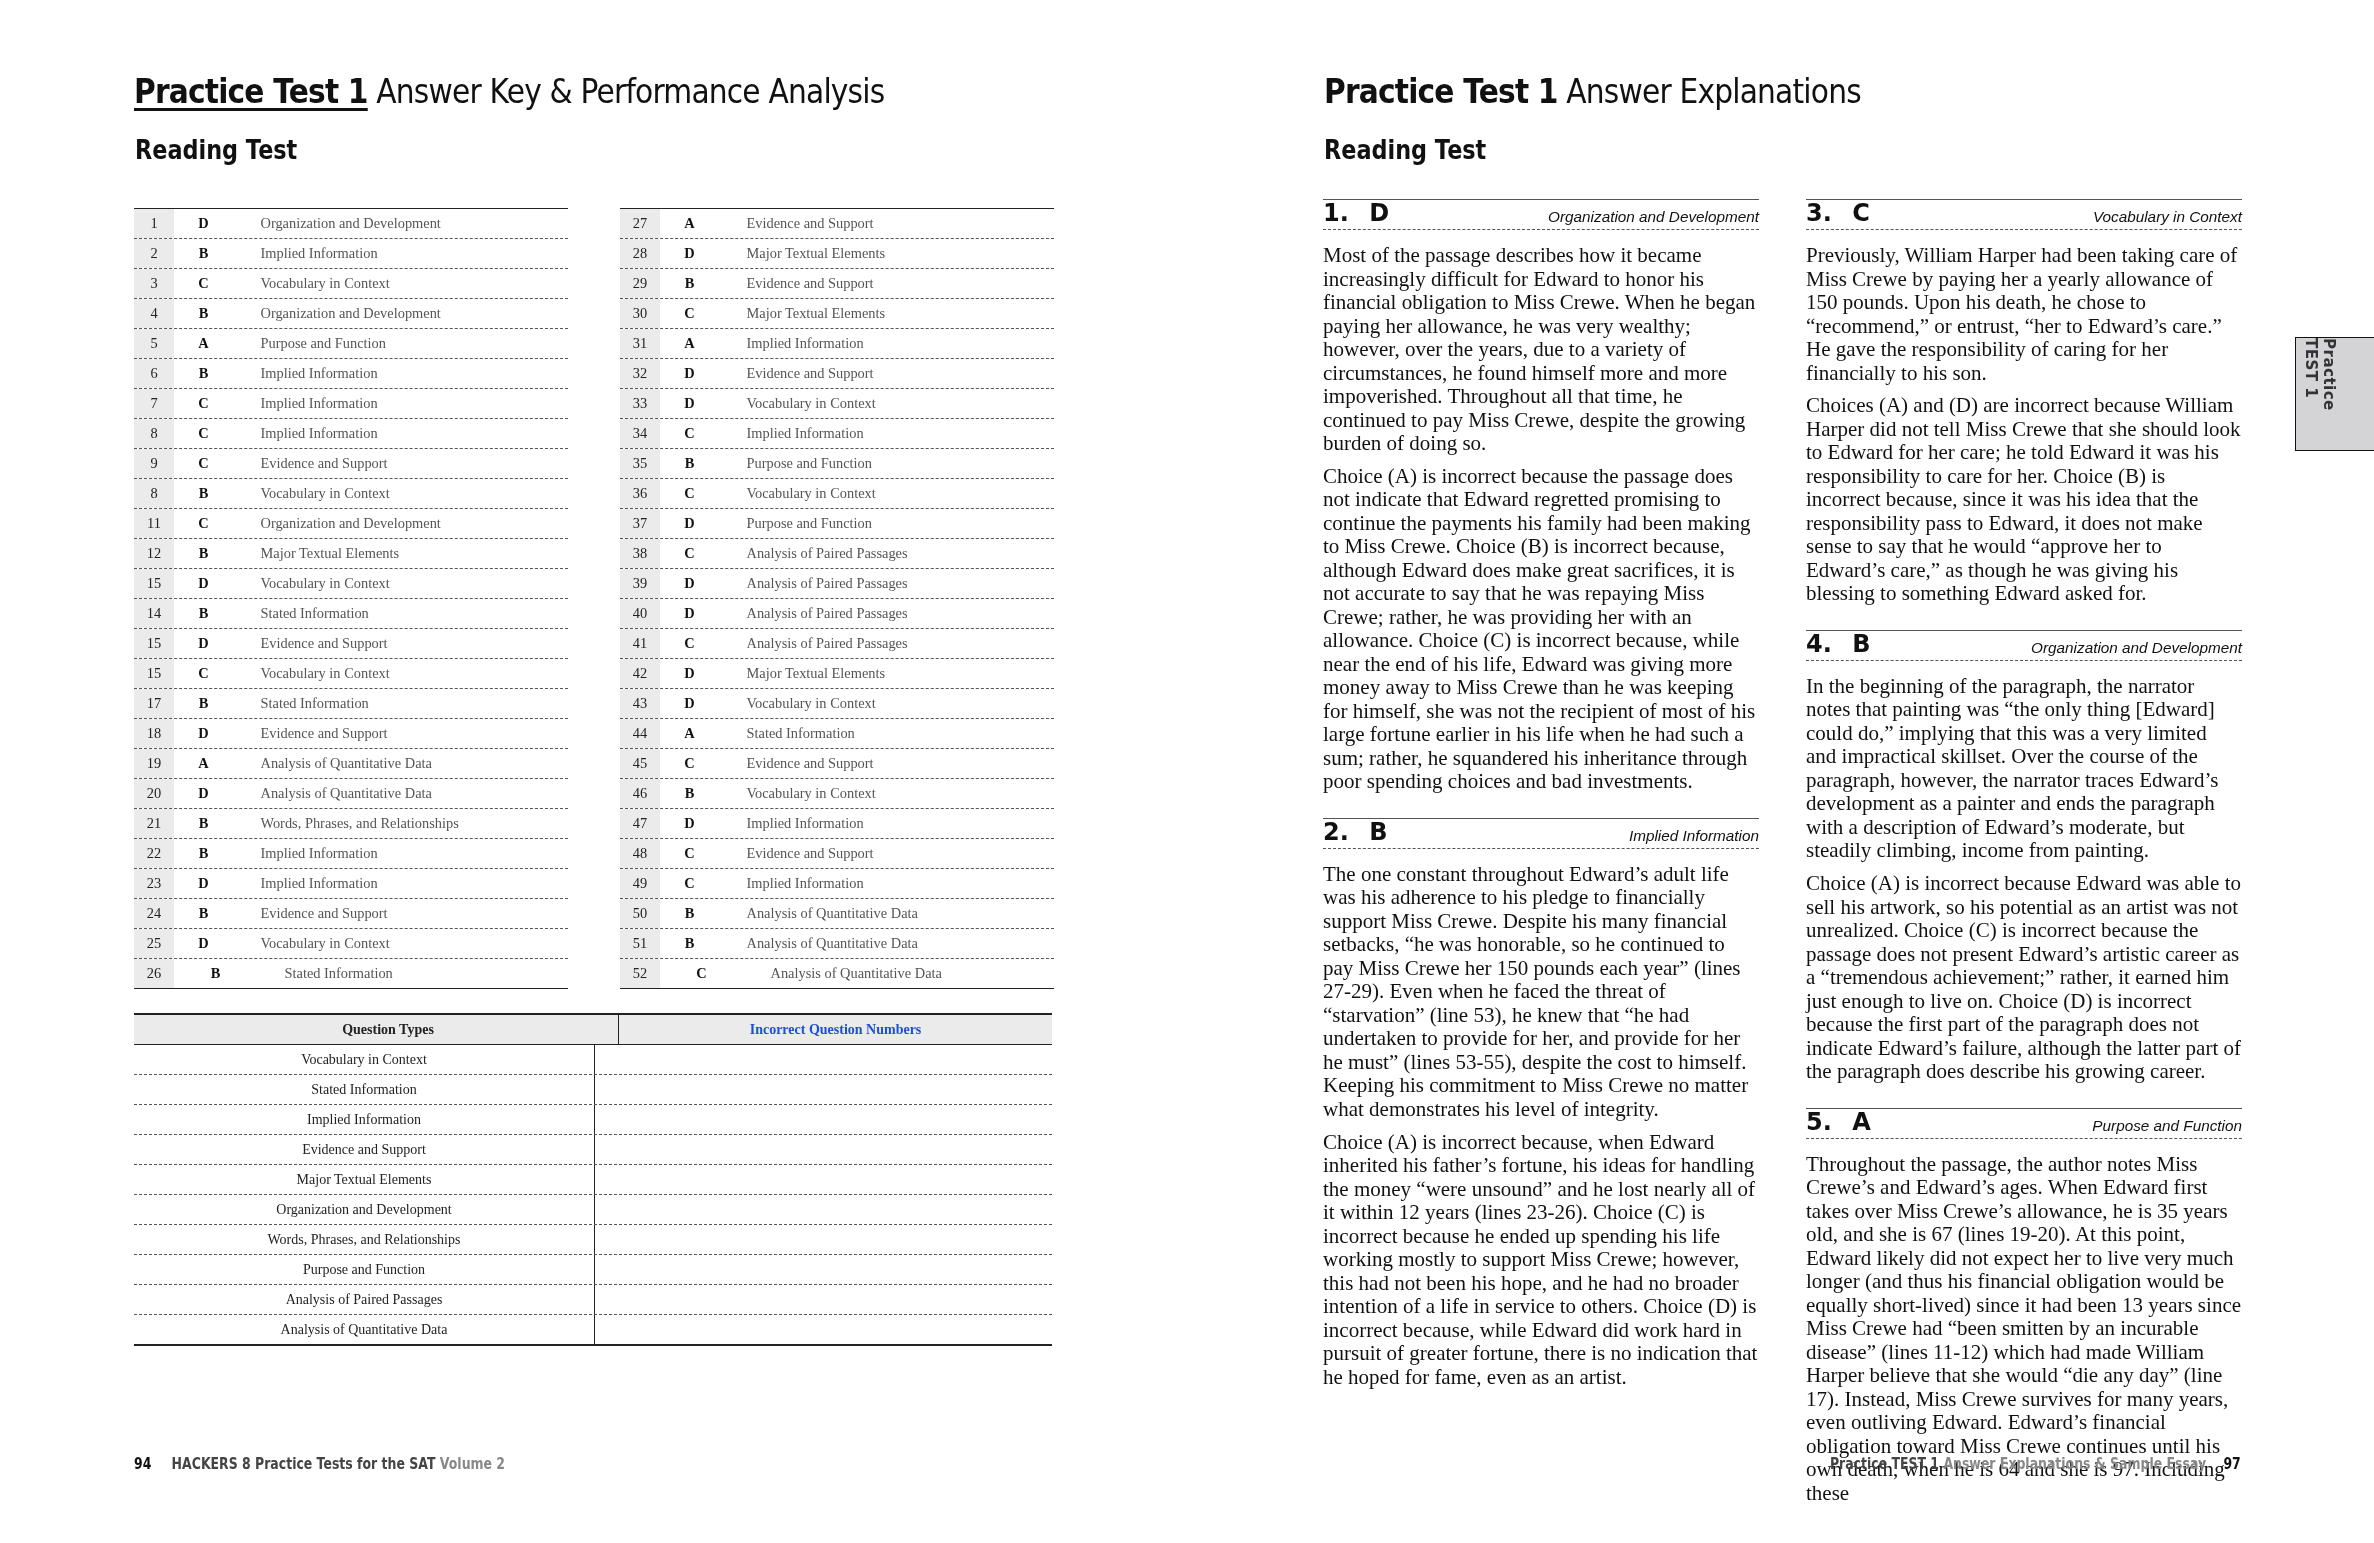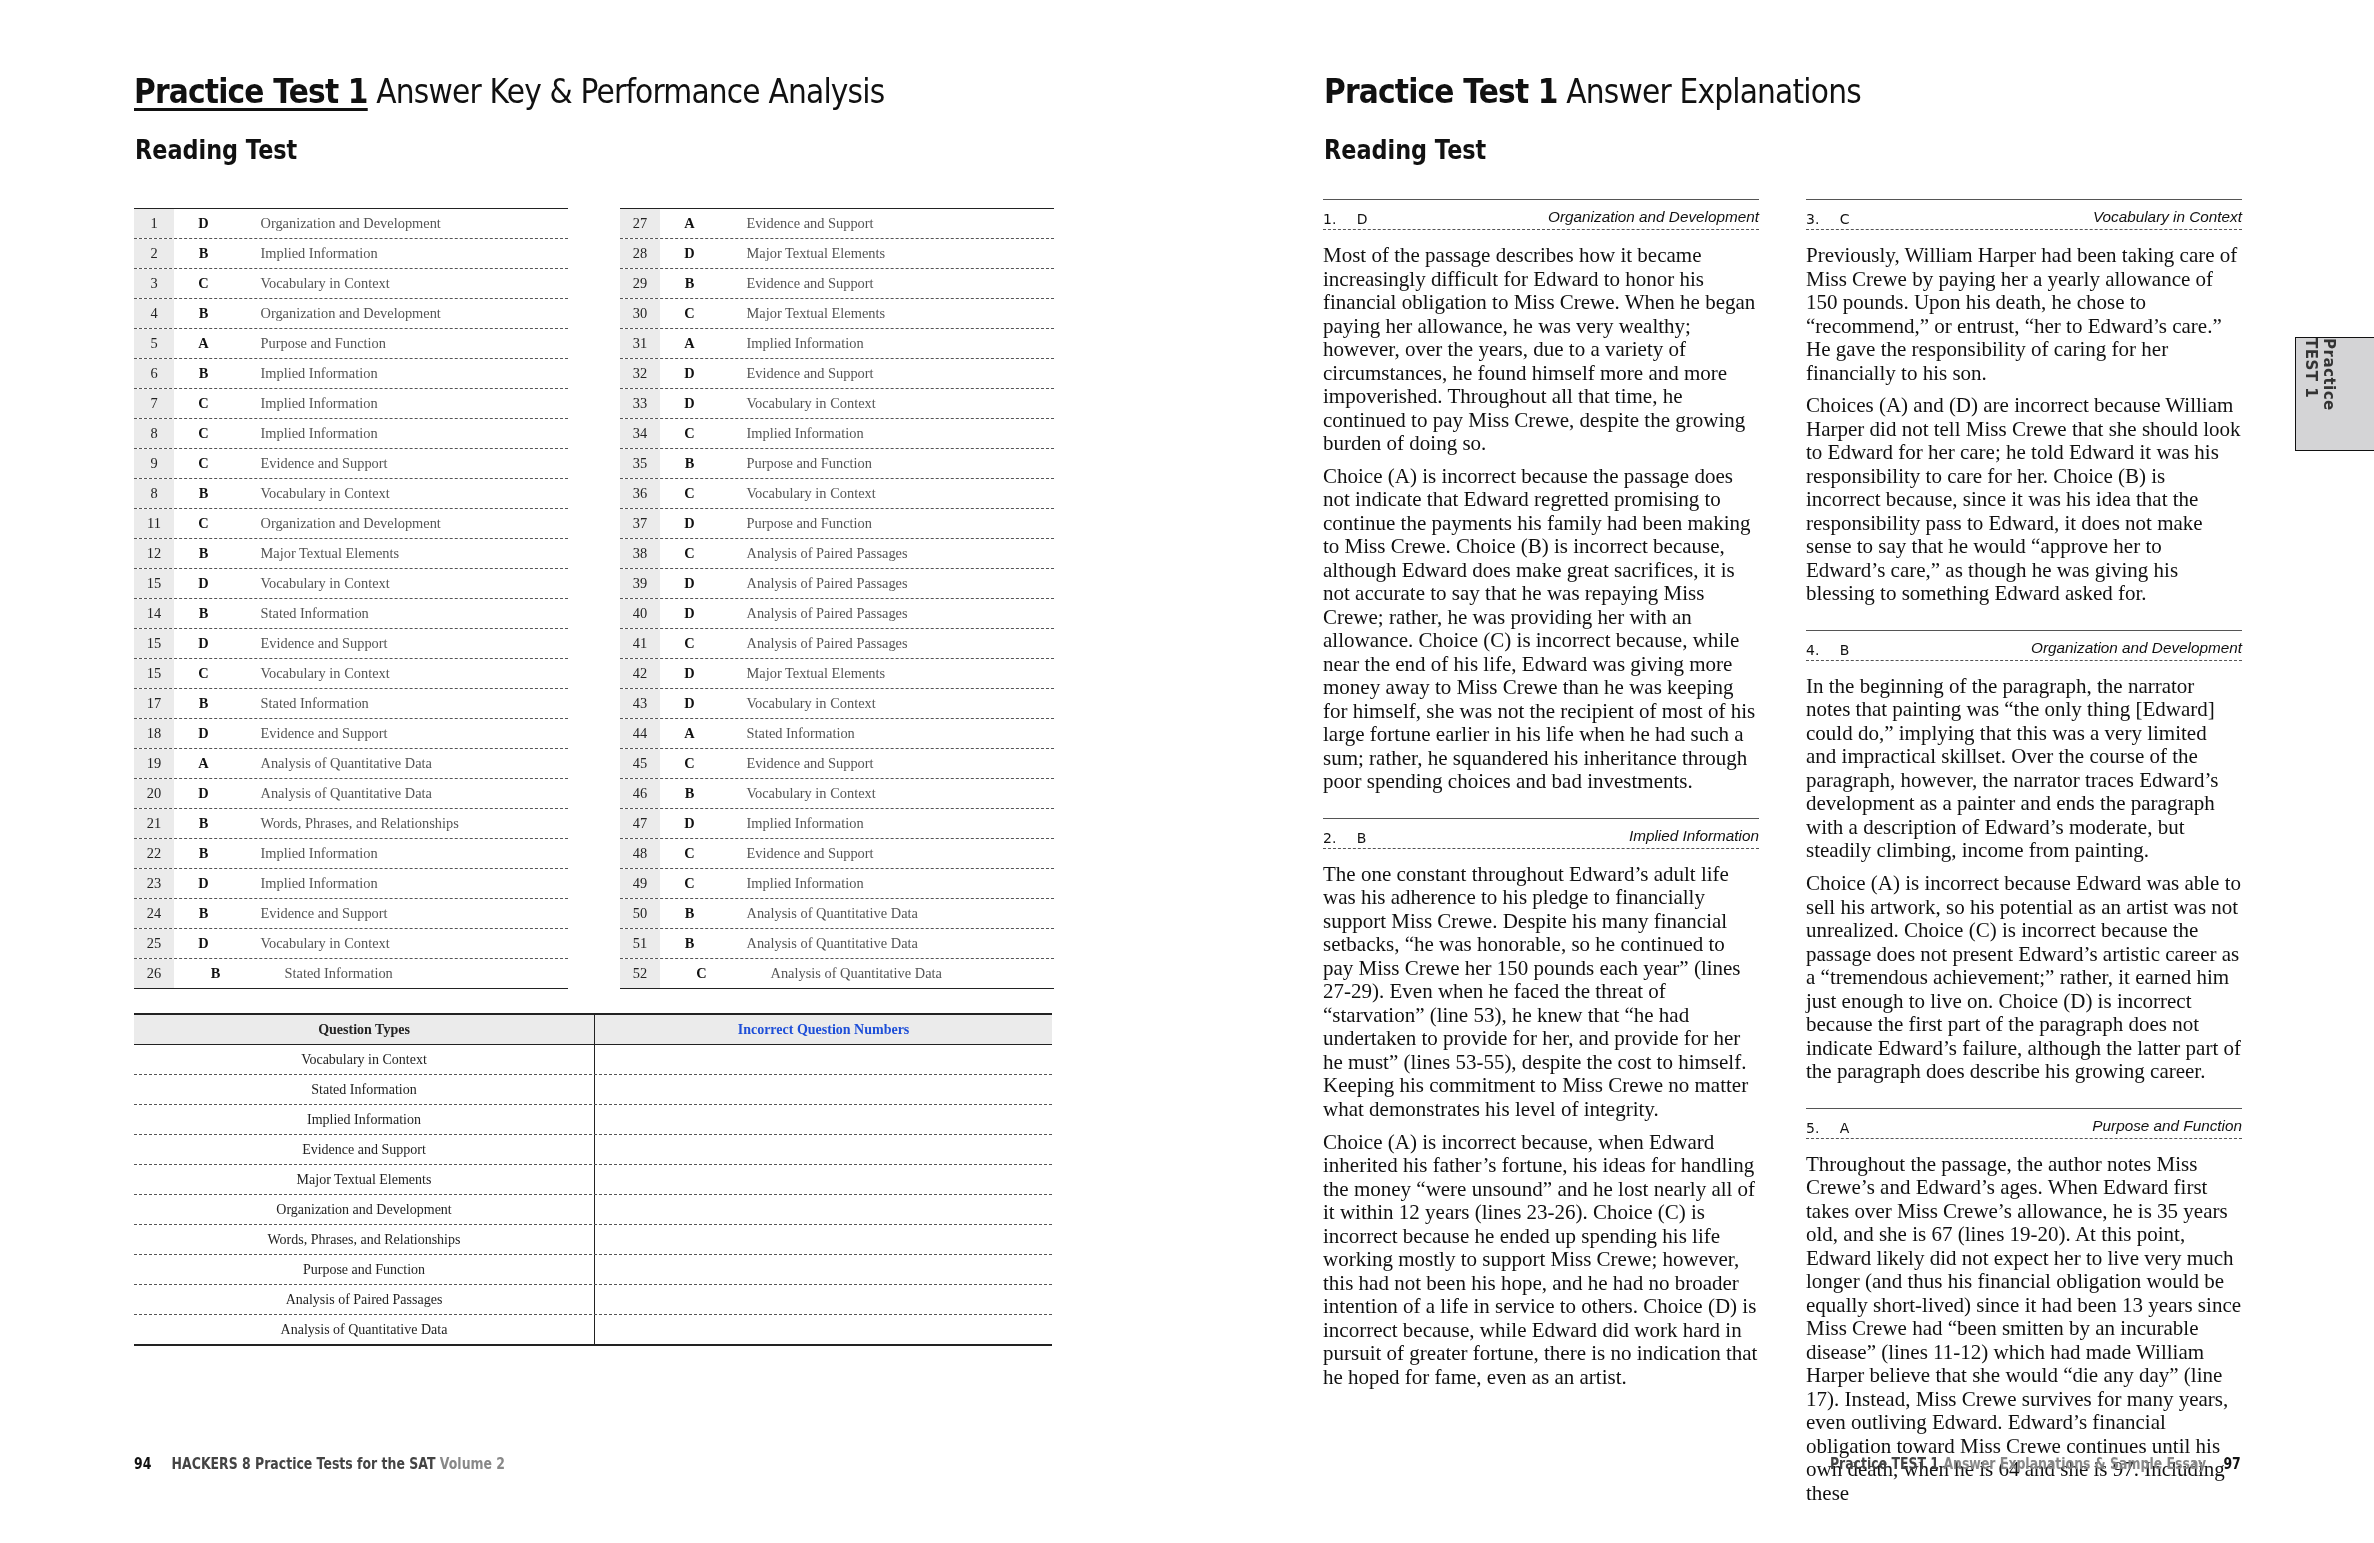--- a/index.html
+++ b/index.html
@@ -13,36 +13,36 @@
   
   .key-table { position:absolute; top:208px; width:434px; border-top:1.9px solid #222; border-bottom:1.9px solid #222; }
   .key-row { display:flex; height:29px; border-bottom:0.9px dashed #555; align-items:center; font-size:14.4px; }
   .key-row:last-child { border-bottom:none;gap:12px; }
   .key-num { width:40px; height:100%; background:#ebebeb; display:flex; align-items:center; justify-content:center; color:#222; }
   .key-ans { width:46px; text-align:center; font-weight:bold; color:#111; margin-left:6.5px; }
   .key-type { margin-left:34px; color:#555; white-space:nowrap; }
 
   
   .qt-table { position:absolute; left:134px; top:1013px; width:918px; border-top:2.8px solid #222; border-bottom:2.8px solid #222; }
-  .qt-head { display:flex; height:29px; background:#ebebeb; border-bottom:1.9px solid #222; font-weight:bold; font-size:14px; }
+  .qt-head { display:flex; height:29px; background:#ebebeb; border-bottom:1.9px solid #222; font-weight:bold; font-size:14px;padding-left:24px; }
   .qt-row { display:flex; height:29px; border-bottom:0.9px dashed #555; font-size:14px; }
   .qt-row:last-child { border-bottom:none; }
   .qt-c1 { width:460px; border-right:1.9px solid #222; display:flex; align-items:center; justify-content:center; color:#222; }
   .qt-c2 { flex:1; display:flex; align-items:center; justify-content:center; color:#1d4ed8; }
 
   
   .footer { position:absolute; top:1454px; font-family:"DejaVu Sans", sans-serif; font-weight:bold; font-size:16px; white-space:nowrap; transform:scaleX(0.78); color:#444; }
   .footer .num { color:#111; }
   .footer .light { color:#888; font-weight:bold; }
 
   
   .exp-col { position:absolute; top:199px; width:436px; }
   .exp-block { border-top:1.9px solid #555; margin-bottom:24px; }
   .exp-head { display:flex; align-items:flex-end; justify-content:space-between; height:29px; border-bottom:0.9px dashed #555; }
-  .exp-qa { font-family:"DejaVu Sans", sans-serif; font-weight:normal; font-size:14px; color:#111; padding-bottom:1.9px; }
+  .exp-qa { font-family:"DejaVu Sans", sans-serif; font-weight:bold; font-size:24px; color:#111; padding-bottom:1.9px; }
   .exp-qa .ans { margin-left:20.4px; }
   .exp-type { font-family:"Liberation Sans", sans-serif; font-style:italic; font-size:15.3px; color:#111; padding-bottom:2.8px; }
   .exp-p { font-size:21px; line-height:23.5px; margin:14px 0 0 0; color:#111; }
   .exp-p + .exp-p { margin-top:9.3px; }
 
   .side-tab { position:absolute; left:2295px; top:337px; width:83px; height:112px; background:#d4d4d6; border:1.9px solid #111; border-right:none; display:flex; align-items:center; justify-content:center; }
   .side-tab span { writing-mode:vertical-rl; font-family:"DejaVu Sans", sans-serif; font-weight:bold; font-size:15px; color:#333; margin-left:-35px; letter-spacing:0.5px; }
 </style>
 </head>
 <body>

